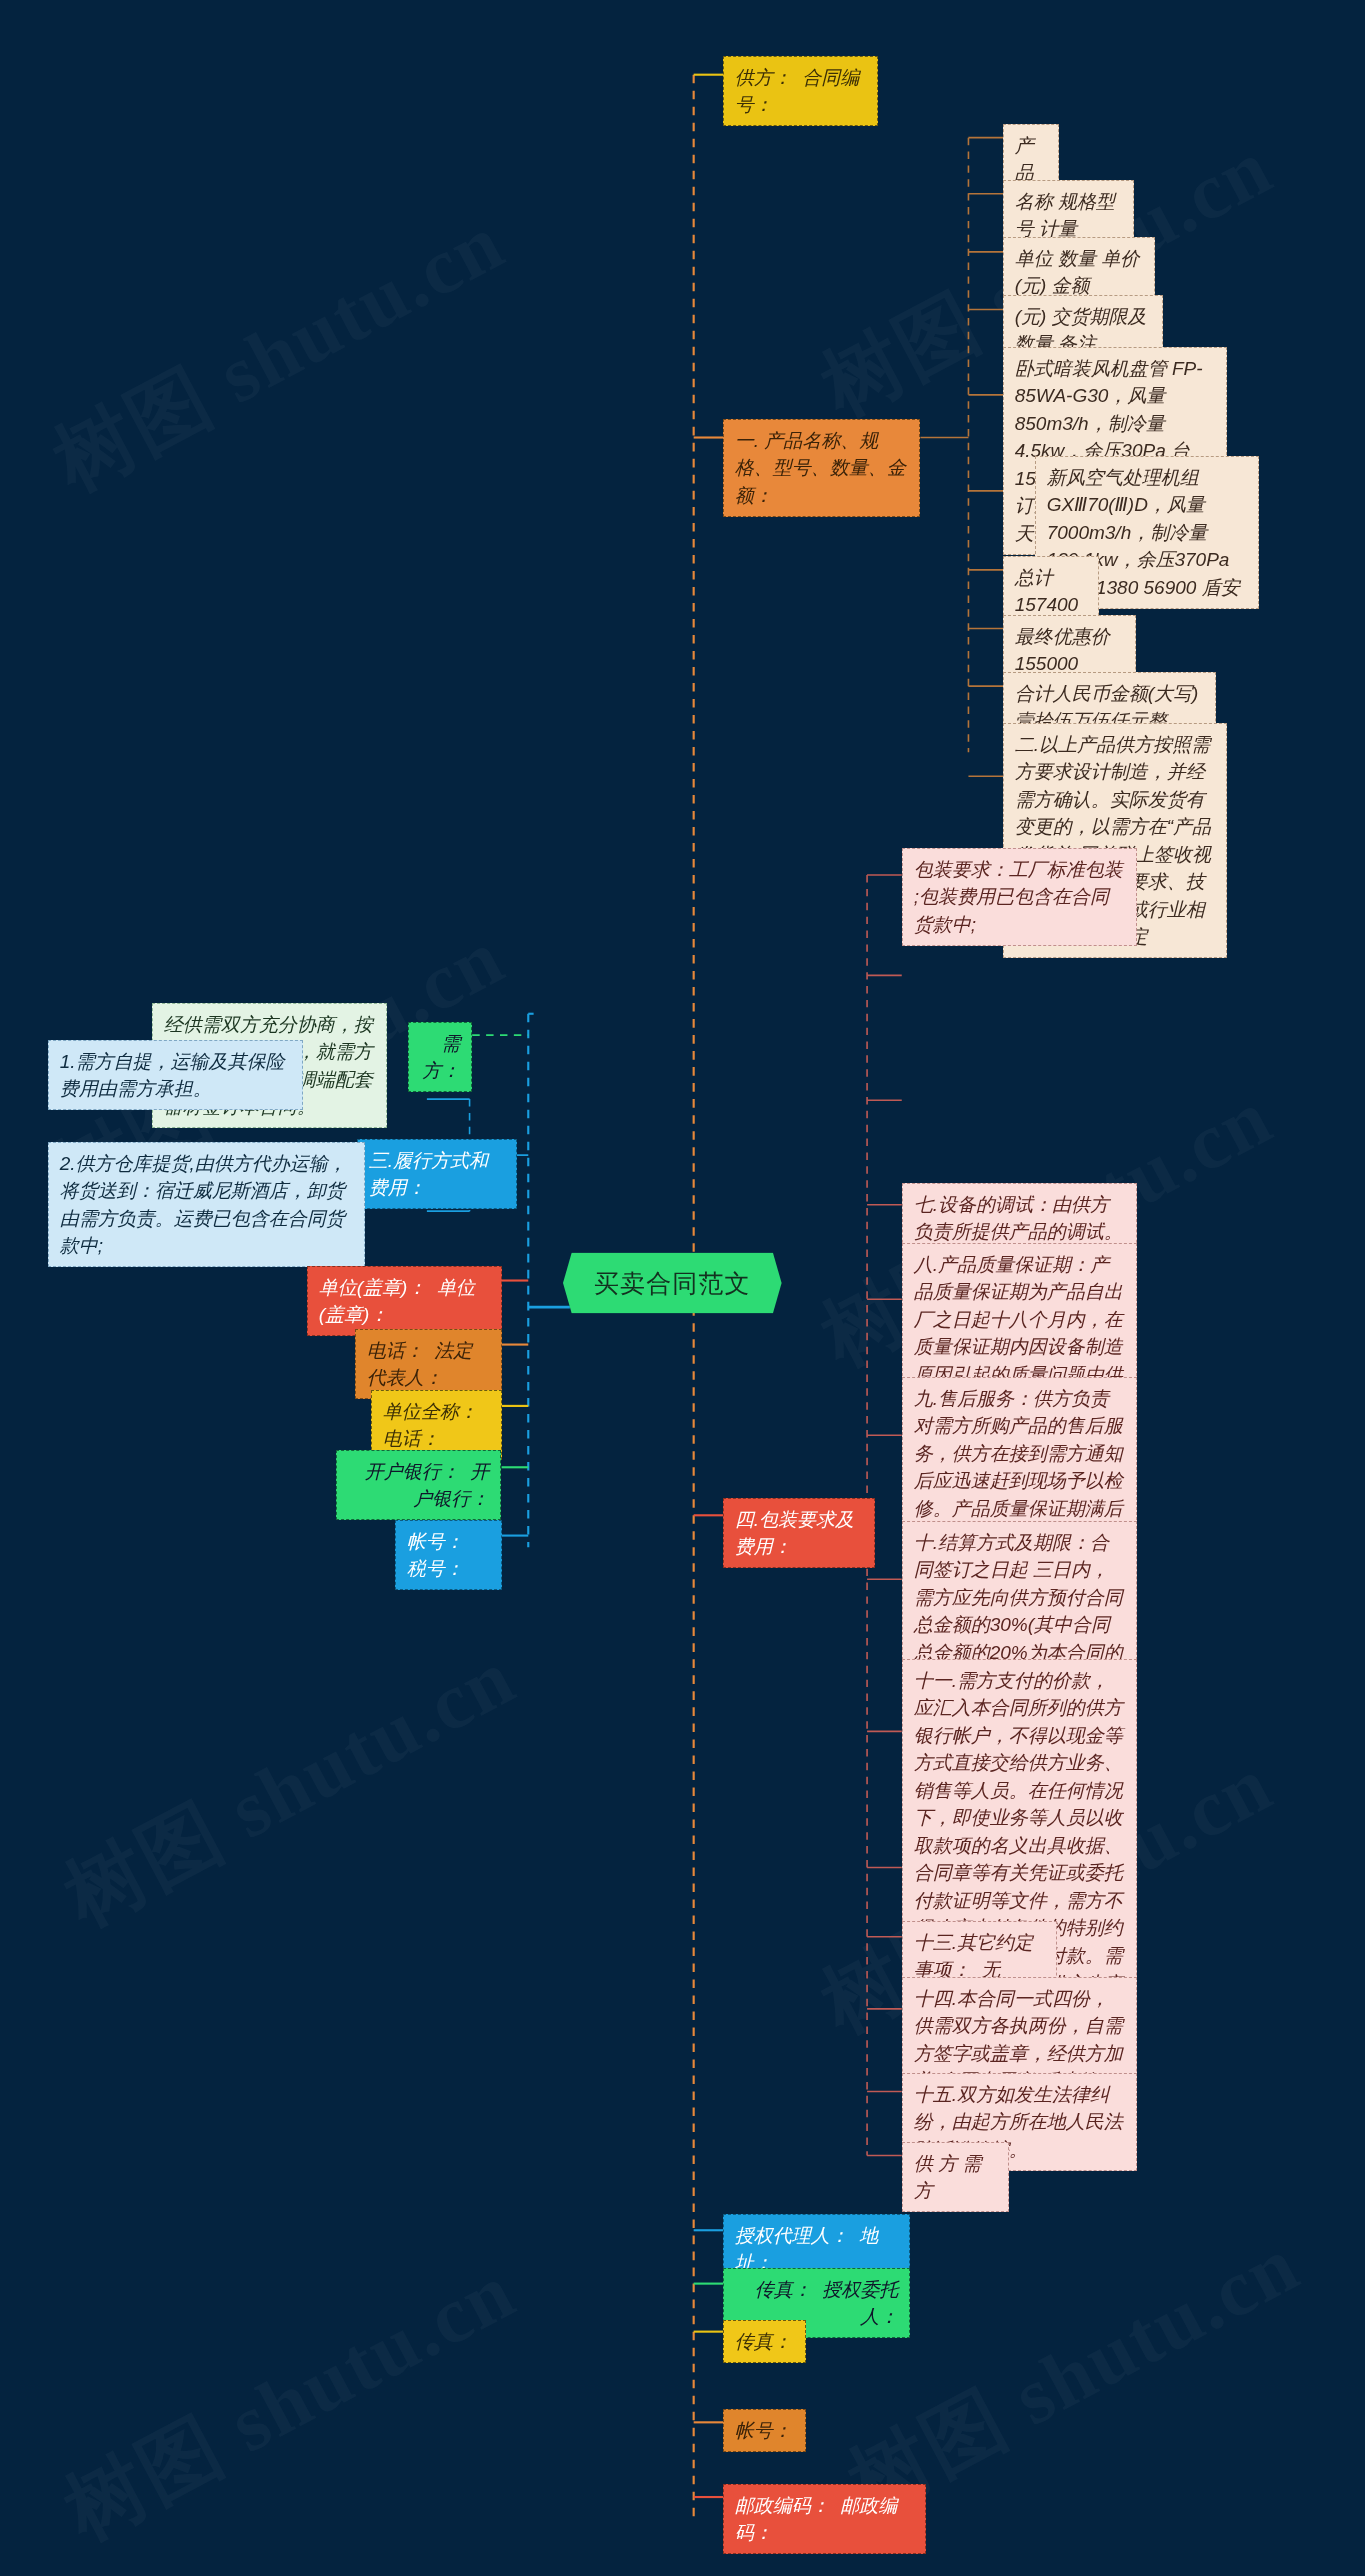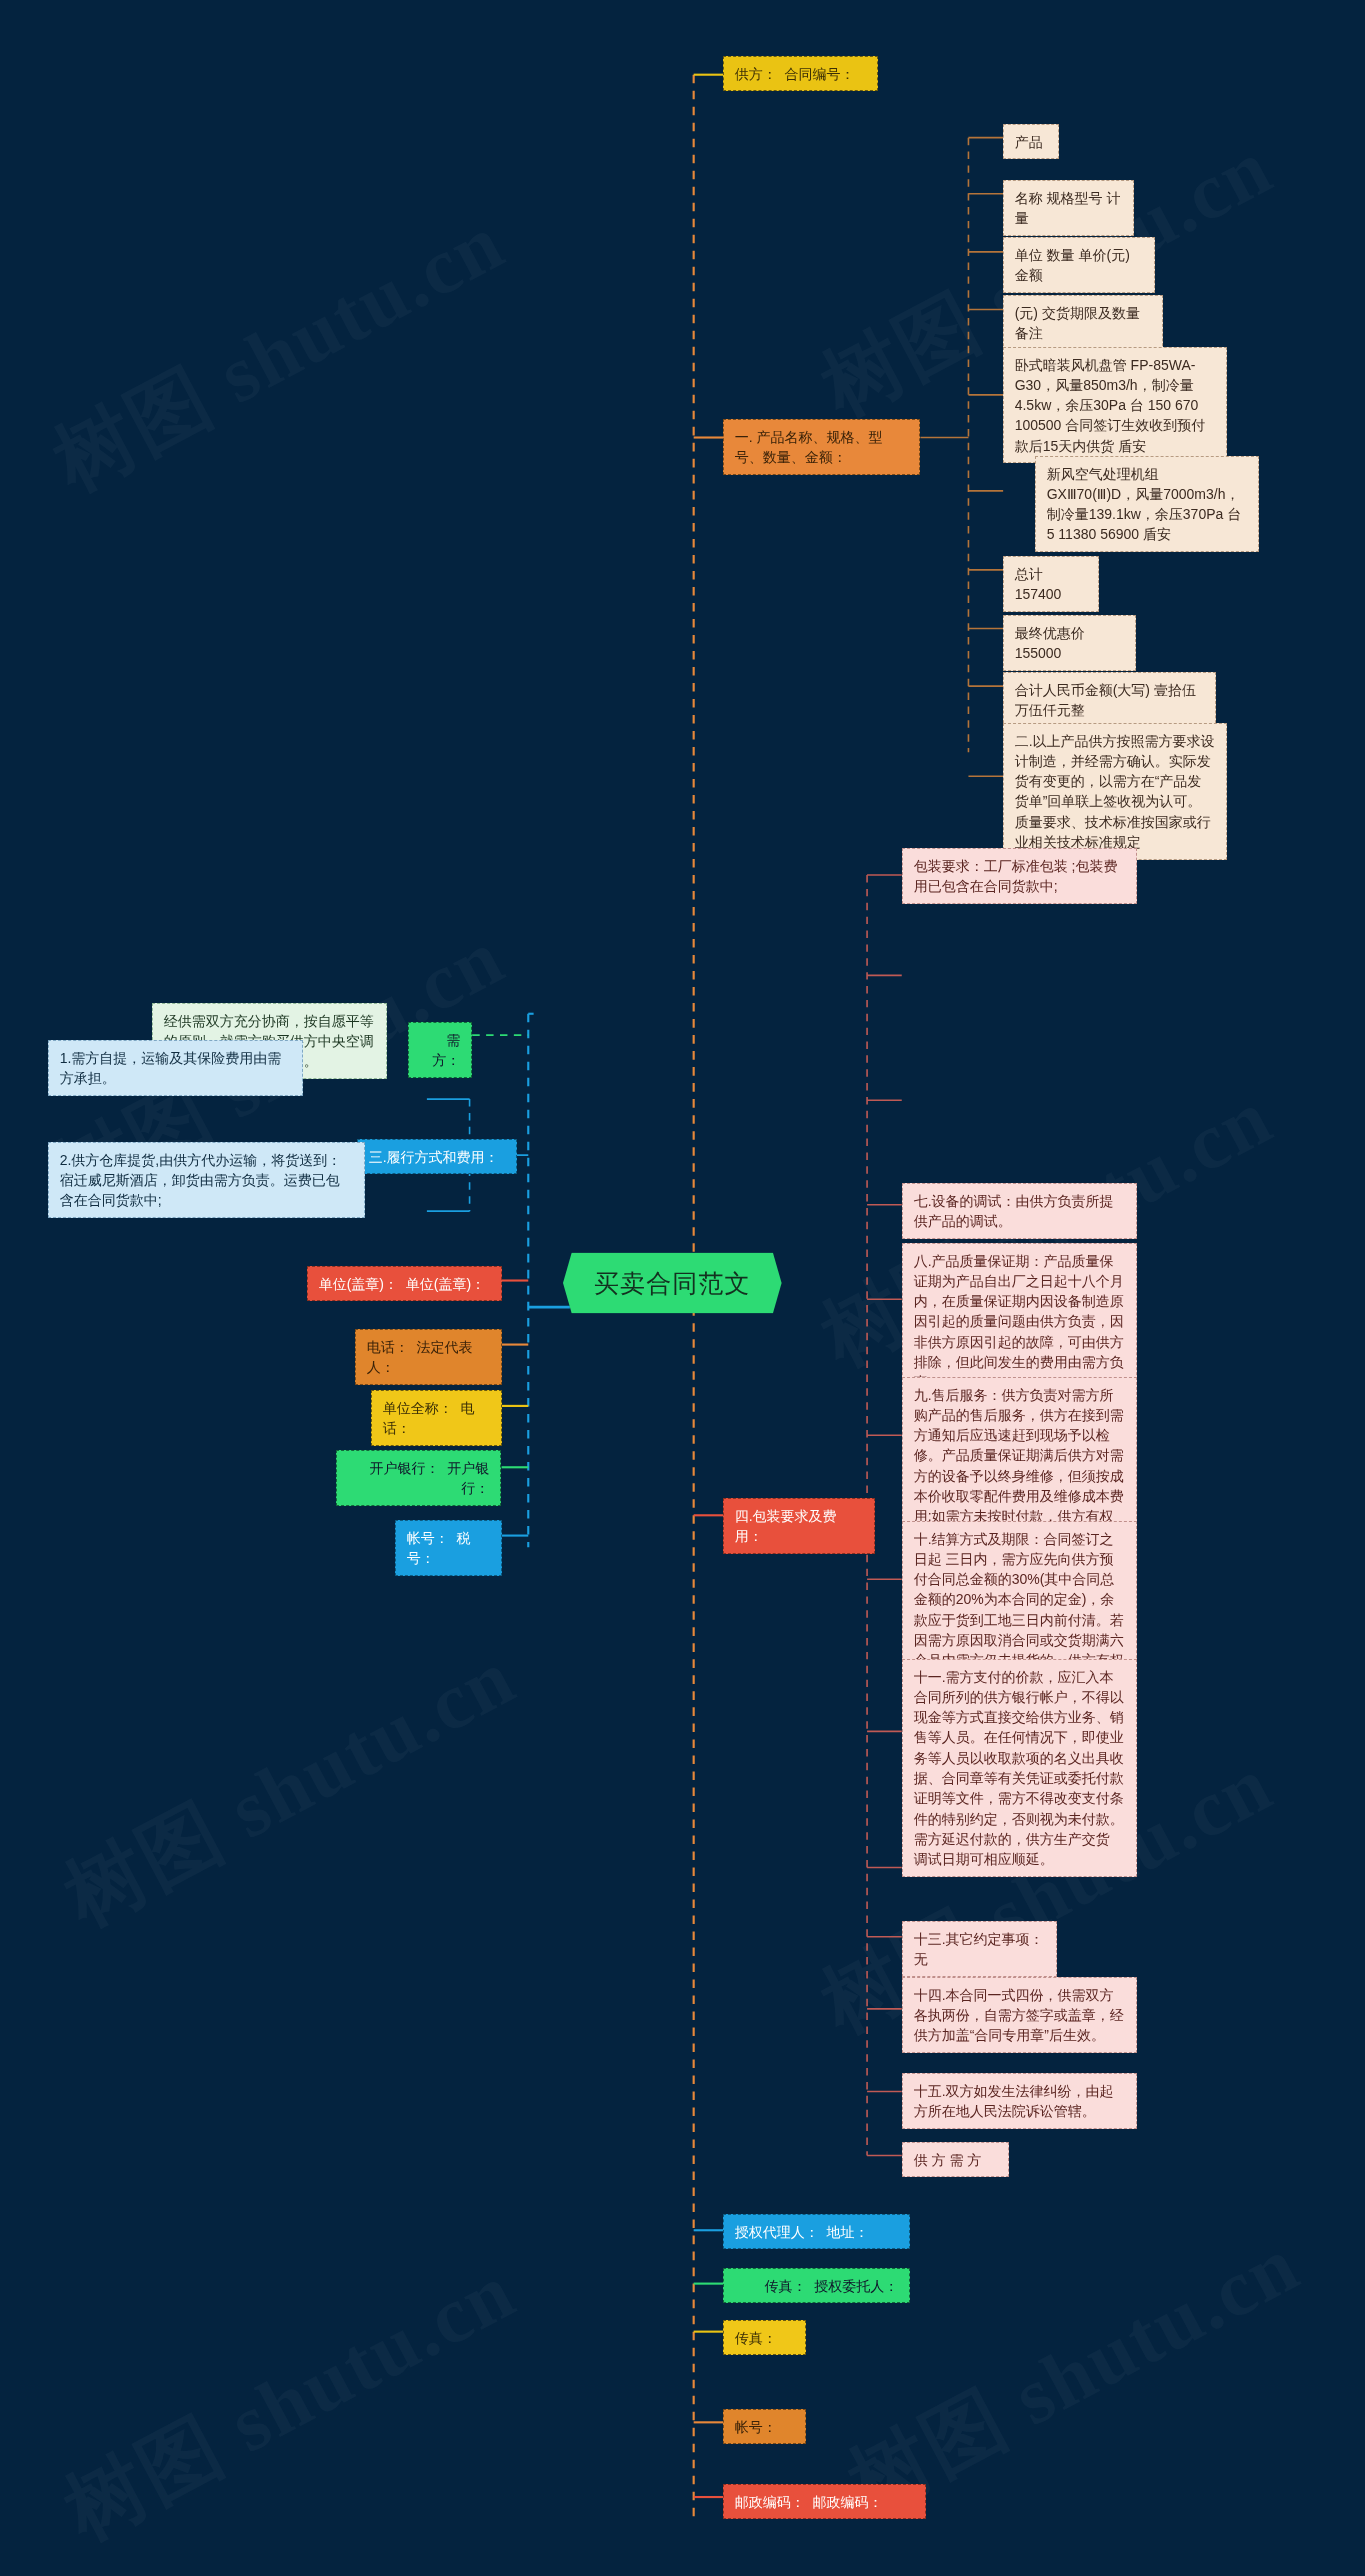--- a/index.html
+++ b/index.html
@@ -25,26 +25,27 @@
     transform: rotate(-28deg);
     white-space: nowrap;
     pointer-events: none;
     user-select: none;
     letter-spacing: 2.1px;
   }
   .node {
     position: absolute;
     padding: 7.5px 11.7px;
     line-height: 1.45;
-    font-size: 14px;
+    font-size: 19px;
     color: #3b2a20;
     outline: 1.6px dashed rgba(255,255,255,0.55);
     outline-offset: -1.6px;
     white-space: pre-wrap;
     word-break: break-word;
+    font-style: italic;
   }
   .center-node {
     position: absolute;
     background: #2ddb74;
     color: #13301f;
     font-size: 25px;
     font-weight: 500;
     padding: 14px 31px;
     letter-spacing: 1.1px;
     clip-path: polygon(4% 0, 96% 0, 100% 50%, 96% 100%, 4% 100%, 0 50%);

